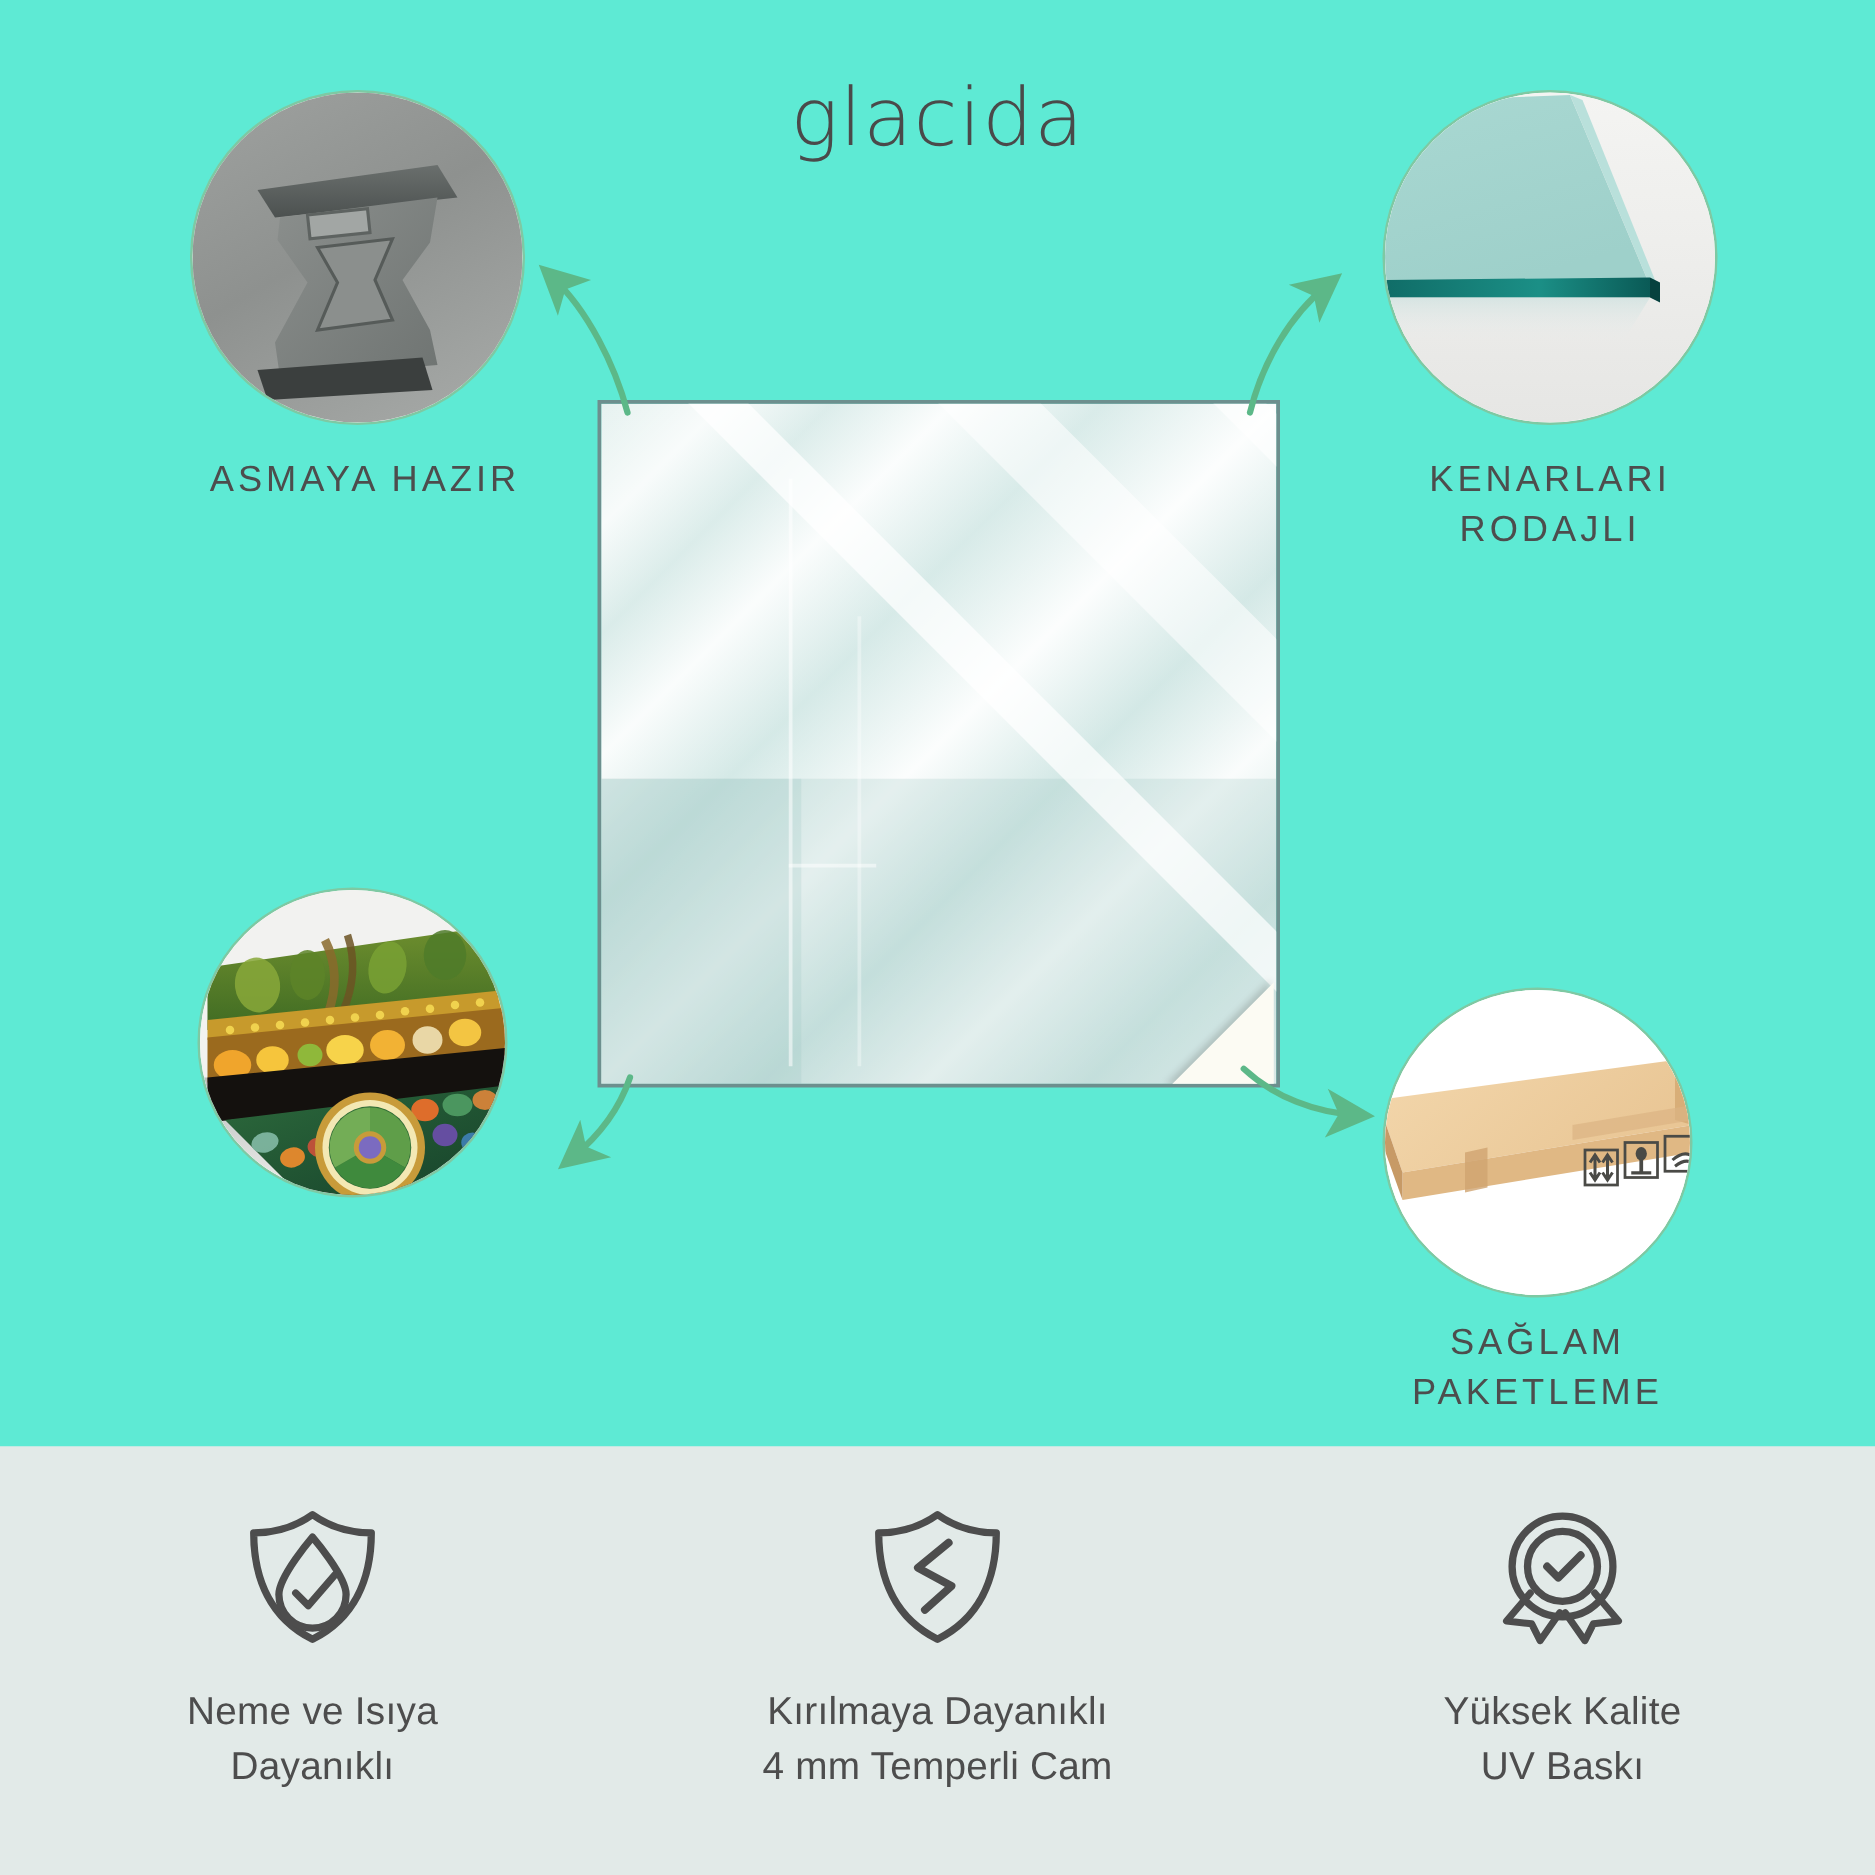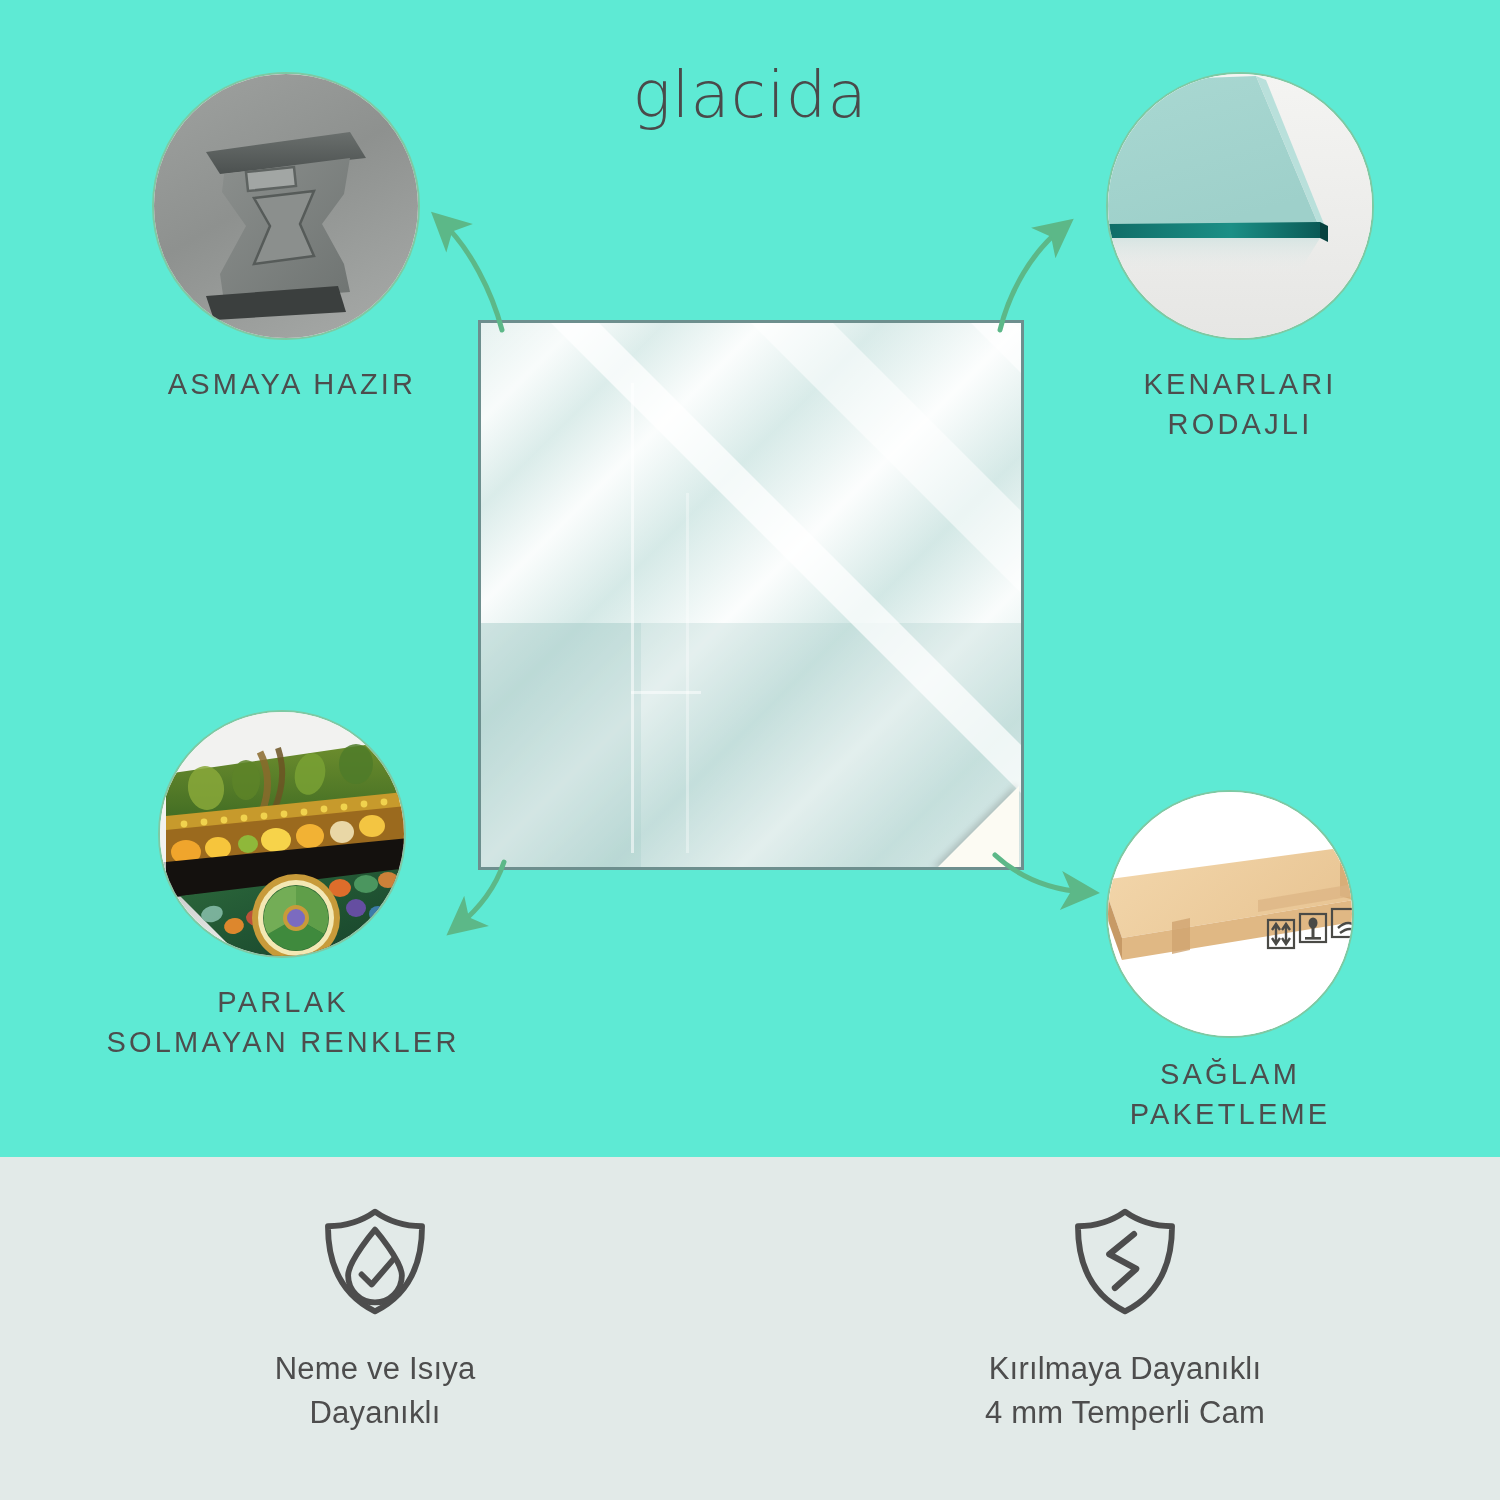--- a/index.html
+++ b/index.html
@@ -290,22 +290,20 @@
             <circle r="33" fill="#2f6b36"></circle>
             <path d="M0,-32 A32,32 0 0,1 28,16 L0,0 Z" fill="#5f9e49"></path>
             <path d="M28,16 A32,32 0 0,1 -28,16 L0,0 Z" fill="#3f8a3d"></path>
             <path d="M-28,16 A32,32 0 0,1 0,-32 L0,0 Z" fill="#73ad56"></path>
             <circle r="11" fill="#7b6bc0" stroke="#c89b3a" stroke-width="4"></circle>
           </g>
           <path d="M84,248 L214,244 L206,248 L86,248 Z" fill="#a9b7b0"></path>
         </svg>
       </div>
     </div>
-    <div class="caption">PARLAK
-SOLMAYAN RENKLER</div>
   </div>
 
   <div class="feature" id="f-br">
     <div class="circle">
       <div class="art-box">
         <svg width="248" height="248" viewBox="0 0 248 248">
           <defs>
             <linearGradient id="bxTop" x1="0" y1="0" x2="1" y2="0.4">
               <stop offset="0" stop-color="#f3d7ac"></stop>
                 <stop offset="1" stop-color="#e9c695"></stop>
@@ -366,16 +364,27 @@
 
     <div class="benefit">
       <svg class="bicon" viewBox="0 0 100 100">
         <path d="M50,6 C64,16 80,19 92,19 C92,52 80,80 50,95 C20,80 8,52 8,19 C20,19 36,16 50,6 Z" fill="none" stroke="#4d4d4d" stroke-width="5.2" stroke-linejoin="round"></path>
         <path d="M58,26 L36,44 L60,57 L41,74" fill="none" stroke="#4d4d4d" stroke-width="5.6" stroke-linecap="round" stroke-linejoin="round"></path>
       </svg>
       <div class="blabel">Kırılmaya Dayanıklı
 4 mm Temperli Cam</div>
     </div>
 
+    <div class="benefit">
+      <svg class="bicon" viewBox="0 0 100 100">
+        <path d="M27,62 L10,82 L28,84 L34,96 L48,76" fill="none" stroke="#4d4d4d" stroke-width="5" stroke-linejoin="round" stroke-linecap="round"></path>
+        <path d="M73,62 L90,82 L72,84 L66,96 L52,76" fill="none" stroke="#4d4d4d" stroke-width="5" stroke-linejoin="round" stroke-linecap="round"></path>
+        <circle cx="50" cy="43" r="36" fill="none" stroke="#4d4d4d" stroke-width="5.2"></circle>
+        <circle cx="50" cy="43" r="25" fill="none" stroke="#4d4d4d" stroke-width="5.2"></circle>
+        <path d="M39,43 L47,51 L63,35" fill="none" stroke="#4d4d4d" stroke-width="5.6" stroke-linecap="round" stroke-linejoin="round"></path>
+      </svg>
+      <div class="blabel">Yüksek Kalite
+UV Baskı</div>
+    </div>
 
 
   </div>
 </div>
 
 </body></html>

